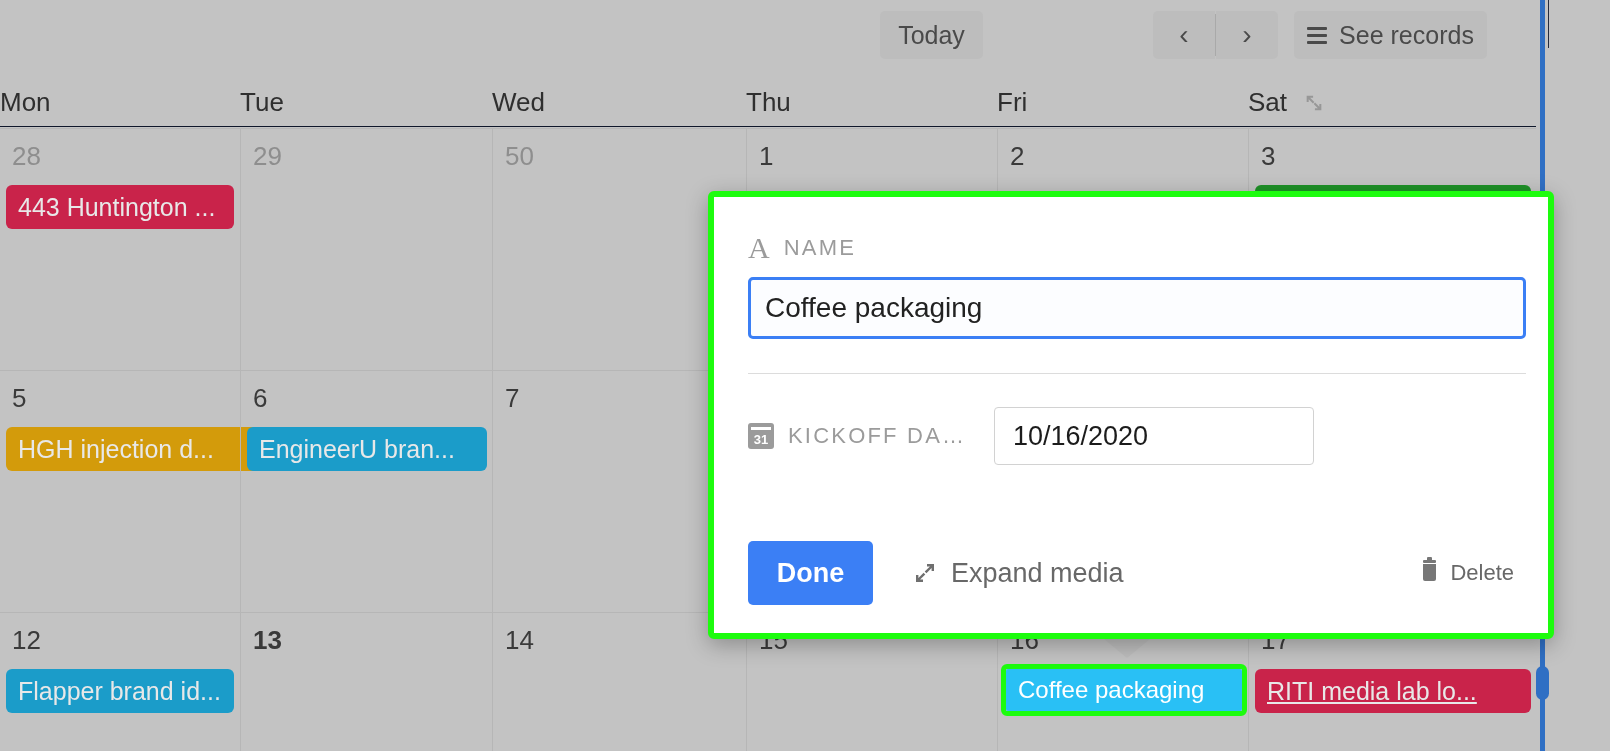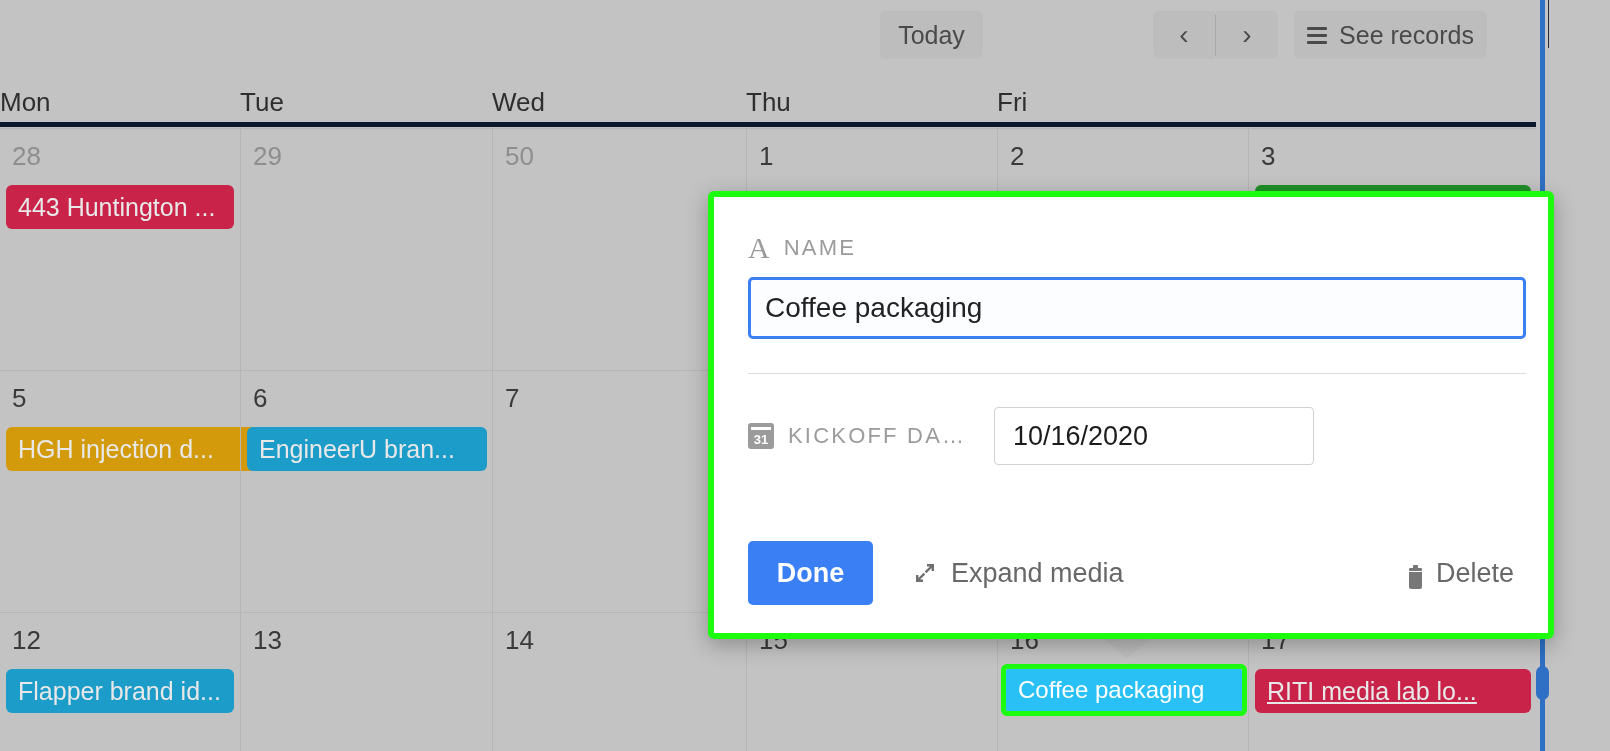--- a/index.html
+++ b/index.html
@@ -89,21 +89,21 @@
   .hamburger { display: inline-flex; flex-direction: column; gap: 4px; }
   .hamburger i { display:block; width: 20px; height: 3px; background: #4a4a4a; border-radius: 1px; }
 
   
   #dow-header {
     position: absolute;
     top: 78px;
     left: 0;
     width: 1536px;
     height: 49px;
-    border-bottom: 5px solid #0f172a;
+    border-bottom: 1px solid #0f172a;
   }
   .dow {
     position: absolute;
     top: 0;
     height: 49px;
     display: flex;
     align-items: center;
     font-size: 26px;
     color: #2f2f2f;
     padding-left: 0px;
@@ -344,26 +344,26 @@
     background: none;
     border: none;
     color: #686868;
     font-size: 27px;
     font-family: "Liberation Sans", sans-serif;
     cursor: pointer;
   }
   #btn-delete {
     margin-left: auto;
     display: flex;
-    align-items: flex-end;
+    align-items: flex-start;
     gap: 12px;
     background: none;
     border: none;
     color: #686868;
-    font-size: 27px;
+    font-size: 22px;
     font-family: "Liberation Sans", sans-serif;
     cursor: pointer;
   }
   .trash {
     width: 17px; height: 21px;
     position: relative;
     display: inline-block;
   }
   .trash::before {
     content:"";
@@ -457,20 +457,29 @@
         </div>
         <div class="dow" style="left: 492px; width: 254px;">
           <span class="dow-label">Wed</span>
         </div>
         <div class="dow" style="left: 746px; width: 251px;">
           <span class="dow-label">Thu</span>
         </div>
         <div class="dow" style="left: 997px; width: 251px;">
           <span class="dow-label">Fri</span>
         </div>
+        <div class="dow" style="left: 1248px; width: 288px;">
+          <span class="dow-label">Sat</span>
+          <span class="collapse-icon">
+            <svg width="22" height="22" viewBox="0 0 24 24">
+              <path d="M11 4h-7v7h2.2V7.9l4.6 4.6 1.6-1.6L7.8 6.3H11V4z" fill="#7d7d7d"></path>
+              <path d="M13 20h7v-7h-2.2v3.1l-4.6-4.6-1.6 1.6 4.6 4.6H13V20z" fill="#7d7d7d"></path>
+            </svg>
+          </span>
+        </div>
       </div>
 
     <div id="grid">
         <div class="week-row" style="top: 0px; height: 242px;">
           <div class="day-cell" style="left: 0px; width: 240px;">
             <div class="day-num muted">28</div>
             <div class="event" style="background: rgb(201, 35, 74); top: 56px; width: 228px;">443 Huntington ...</div>
           </div>
           <div class="day-cell" style="left: 240px; width: 252px;">
             <div class="day-num muted">29</div>
@@ -509,21 +518,21 @@
           </div>
           <div class="day-cell" style="left: 1248px; width: 288px;">
             <div class="day-num">10</div>
           </div>
         </div>
         <div class="week-row" style="top: 484px; height: 139px;">
           <div class="day-cell" style="left: 0px; width: 240px;">
             <div class="day-num">12</div>
             <div class="event" style="background: rgb(27, 156, 201); top: 56px; width: 228px;">Flapper brand id...</div>
           </div>
-          <div class="day-cell" style="left: 240px; width: 252px;">
+          <div class="day-cell" style="left: 240px; width: 252px; font-weight: bold;">
             <div class="day-num">13</div>
           </div>
           <div class="day-cell" style="left: 492px; width: 254px;">
             <div class="day-num">14</div>
           </div>
           <div class="day-cell" style="left: 746px; width: 251px;">
             <div class="day-num">15</div>
           </div>
           <div class="day-cell" style="left: 997px; width: 251px;">
             <div class="day-num">16</div>

